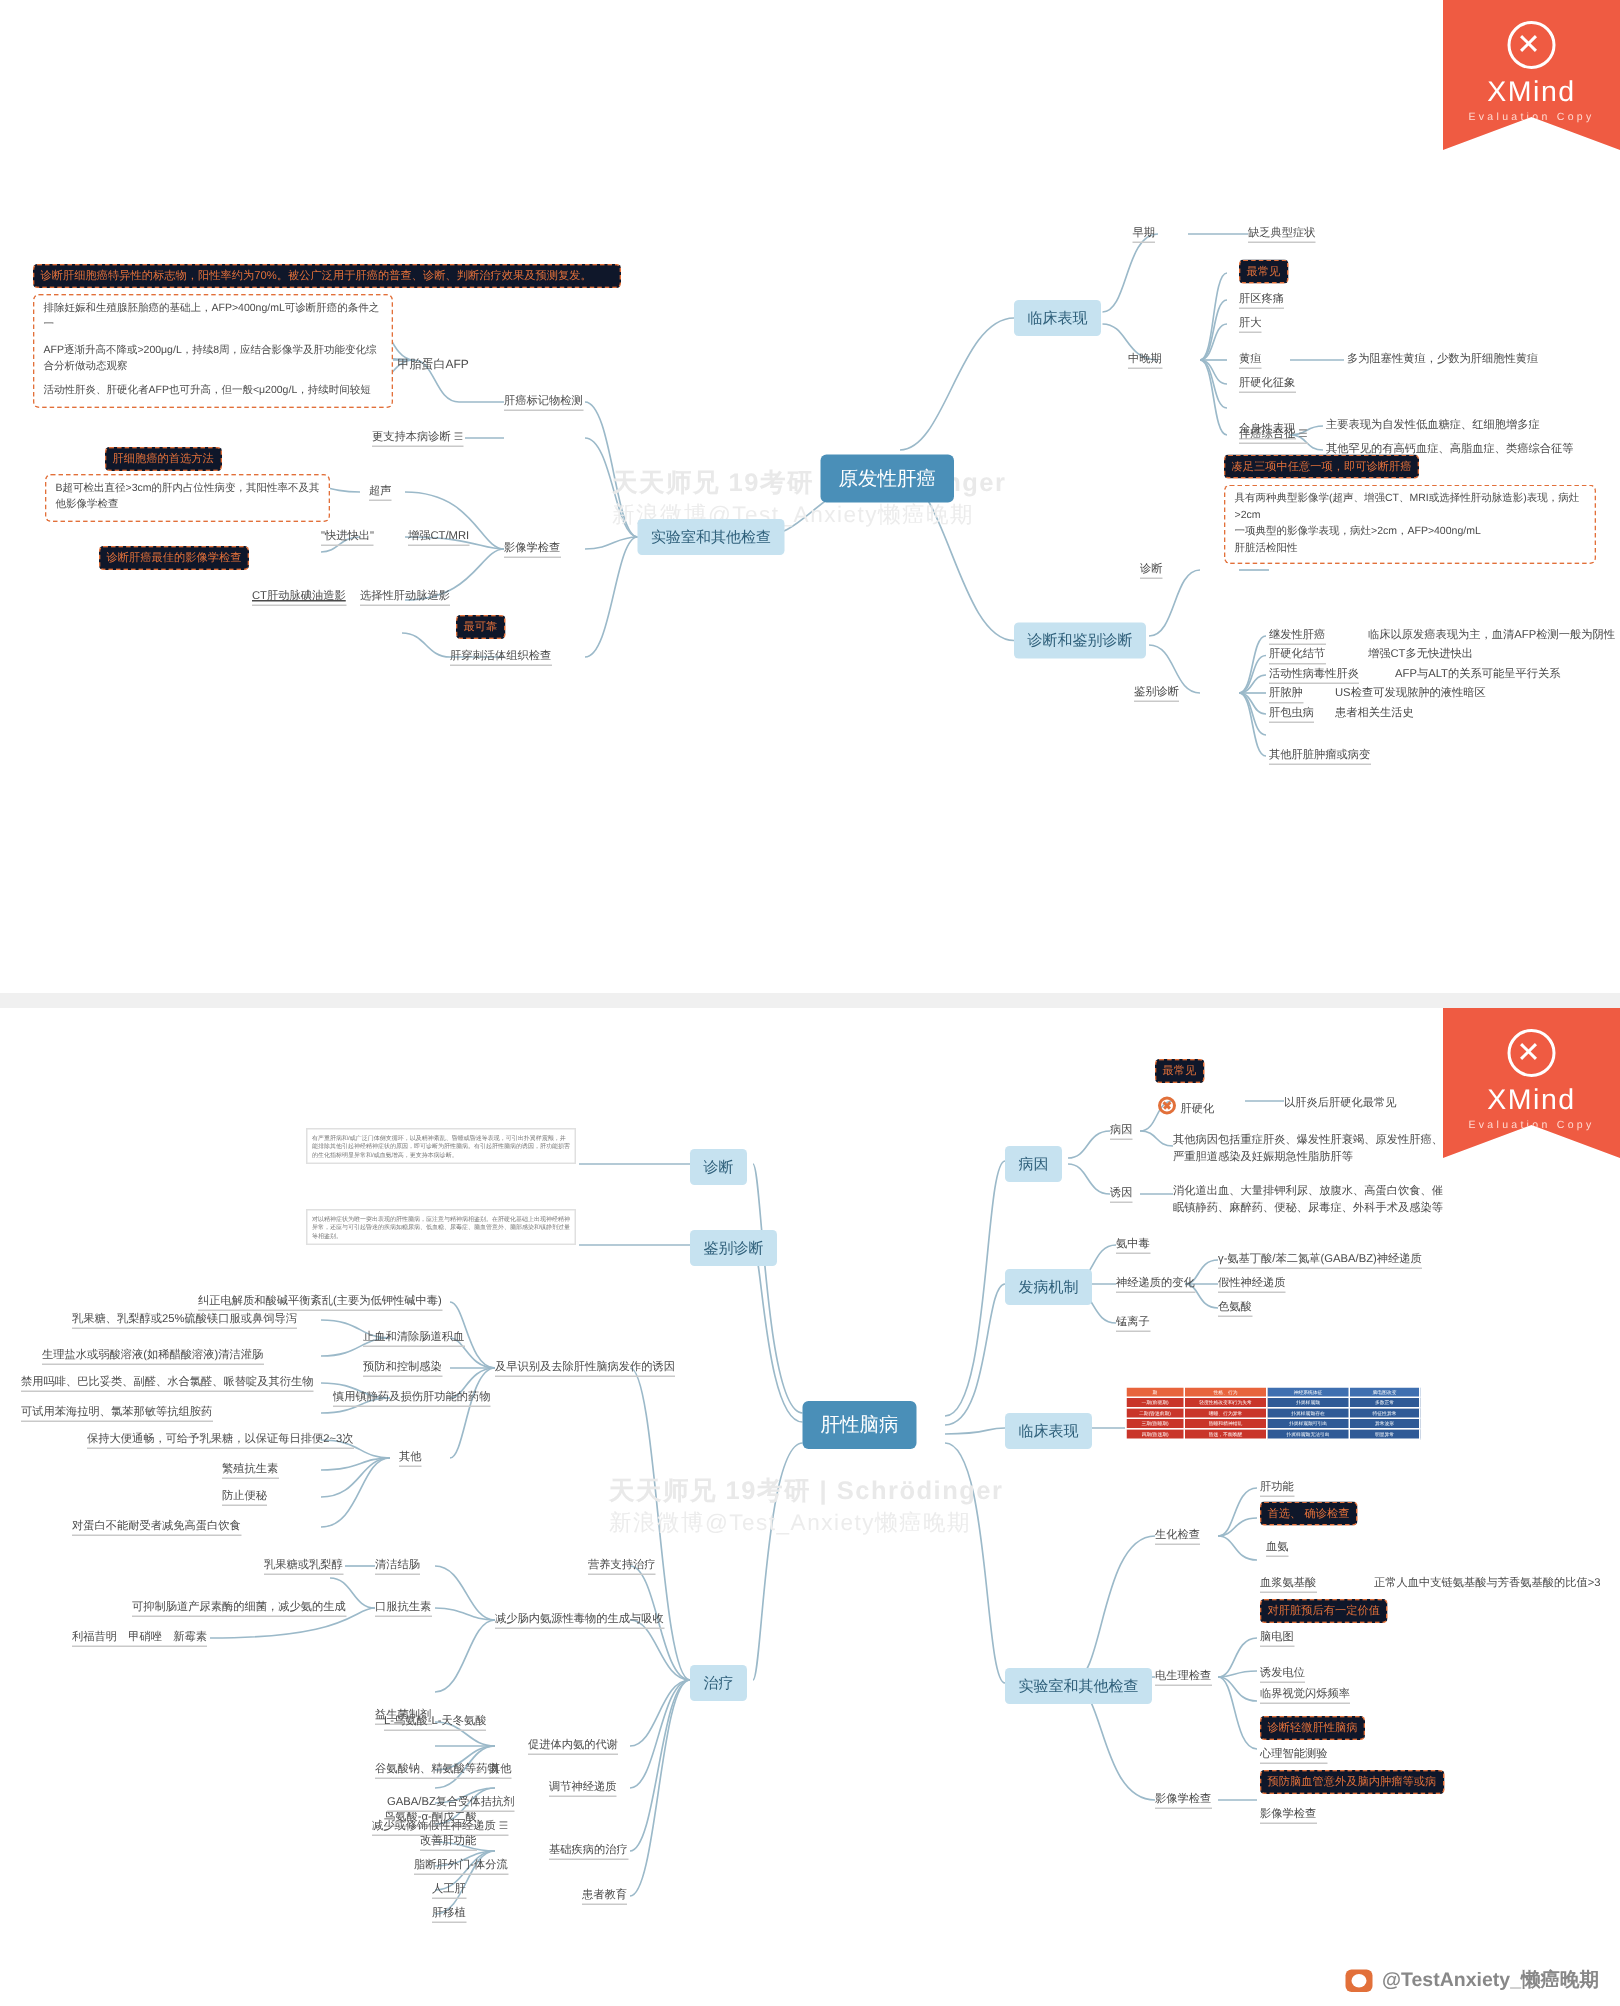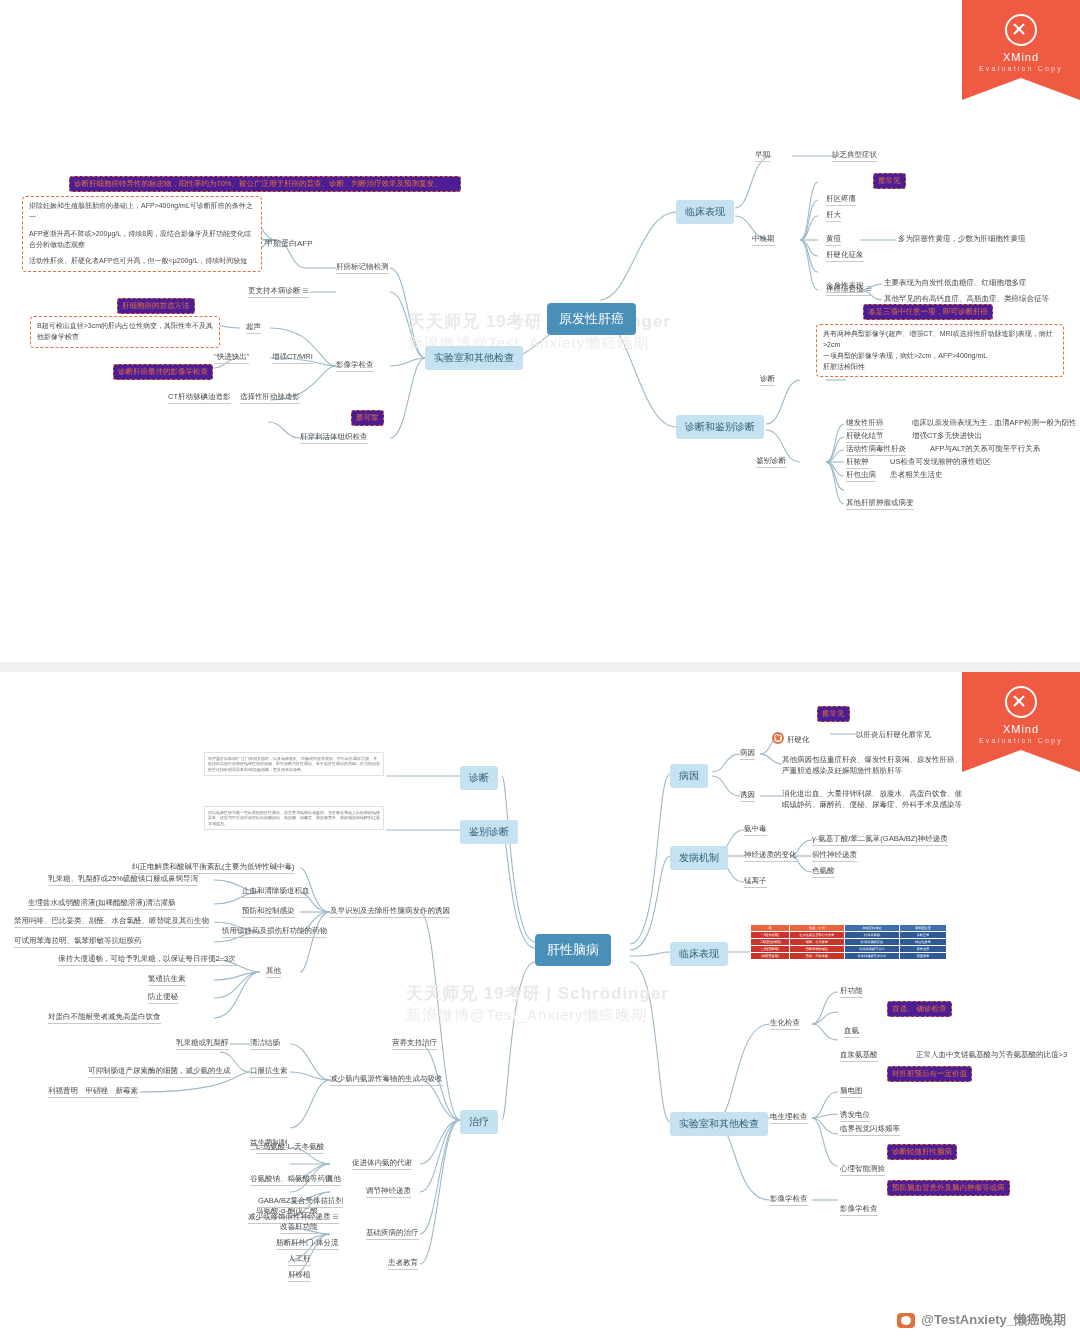--- a/index.html
+++ b/index.html
@@ -9,29 +9,29 @@
   #panel-bottom{top:672px;height:665px;}
   .divider{position:absolute;left:0;top:662px;width:1080px;height:10px;background:#f0f0f0;}
   
   .xmind-badge{position:absolute;width:118px;height:118px;overflow:visible;}
   .xm-shape{width:118px;height:100px;background:#ef5b42;clip-path:polygon(0 0,100% 0,100% 100%,50% 78%,0 100%);
             display:flex;flex-direction:column;align-items:center;justify-content:flex-start;padding-top:14px;box-sizing:border-box;}
   .xm-circle{width:28px;height:28px;border-radius:50%;border:2px solid #ffffff;position:relative;}
   .xm-circle:before,.xm-circle:after{content:"";position:absolute;left:5px;top:12px;width:14px;height:2px;background:#fff;}
   .xm-circle:before{transform:rotate(45deg);}
   .xm-circle:after{transform:rotate(-45deg);}
-  .xm-title{color:#fff;font-size:11px;letter-spacing:1px;margin-top:5px;}
+  .xm-title{color:#fff;font-size:19px;letter-spacing:1px;margin-top:5px;}
   .xm-sub{color:#ffd9d0;font-size:7px;letter-spacing:2.2px;margin-top:2px;}
   
   .node{position:absolute;box-sizing:border-box;white-space:nowrap;}
   .root{background:#4a8fb8;color:#fff;border-radius:4px;font-size:13px;padding:7px 12px;text-align:center;}
   .main{background:#c6e2f0;color:#2e5f7a;border-radius:3px;font-size:10px;padding:5px 9px;text-align:center;}
   .leaf{font-size:7.5px;color:#4a4a4a;}
   .leaf.u{border-bottom:1px solid #c9c9c9;padding-bottom:1px;}
-  .hl{color:#e2703a;border:1px dashed #e2703a;border-radius:3px;padding:2px 4px;font-size:7.5px;background:#4c1d95;margin-left:47px;}
+  .hl{color:#e2703a;border:1px dashed #e2703a;border-radius:3px;padding:2px 4px;font-size:7.5px;background:#0f172a;}
   .hlbox{color:#e2703a;border:1px dashed #e2703a;border-radius:4px;padding:4px 6px;font-size:7px;line-height:1.55;background:#fff;white-space:normal;}
   .tiny{font-size:4px;line-height:1.35;color:#777;white-space:normal;border:1px solid #e0e0e0;background:#fff;padding:3px;}
   .dot{display:inline-block;width:8px;height:8px;border-radius:50%;border:2px solid #e2703a;position:relative;vertical-align:middle;margin-right:3px;}
   .dot:before,.dot:after{content:"";position:absolute;left:1px;top:3px;width:6px;height:1.5px;background:#e2703a;}
   .dot:before{transform:rotate(45deg);}
   .dot:after{transform:rotate(-45deg);}
   .eq{font-size:7px;color:#888;margin-left:2px;}
   svg.lines{position:absolute;left:0;top:0;width:1080px;height:100%;pointer-events:none;}
   .wm{position:absolute;color:#e9e9e9;font-size:17px;font-weight:bold;letter-spacing:1px;}
   .wm2{position:absolute;color:#ececec;font-size:15px;letter-spacing:1px;}
@@ -174,21 +174,21 @@
 
   <div class="node leaf u" style="left:246px;top:322px;">超声</div>
   <div class="node hl" style="left:70px;top:298px;">肝细胞癌的首选方法</div>
   <div class="node" style="left:30px;top:316px;width:190px;">
     <div class="hlbox" style="color:#4a4a4a;">B超可检出直径&gt;3cm的肝内占位性病变，其阳性率不及其他影像学检查</div>
   </div>
 
   <div class="node leaf u" style="left:272px;top:352px;">增强CT/MRI</div>
   <div class="node leaf u" style="left:214px;top:352px;">"快进快出"</div>
   <div class="node hl" style="left:66px;top:364px;">诊断肝癌最佳的影像学检查</div>
-  <div class="node leaf u" style="left:168px;top:392px;">CT肝动脉碘油造影</div>
+  <div class="node leaf u" style="left:168px;top:392px;text-decoration:underline;">CT肝动脉碘油造影</div>
   <div class="node leaf u" style="left:240px;top:392px;">选择性肝动脉造影</div>
 
   <div class="node hl" style="left:304px;top:410px;">最可靠</div>
   <div class="node leaf u" style="left:300px;top:432px;">肝穿刺活体组织检查</div>
 </div>
 
 <div class="divider"></div>
 
 <div class="panel" id="panel-bottom">
 

